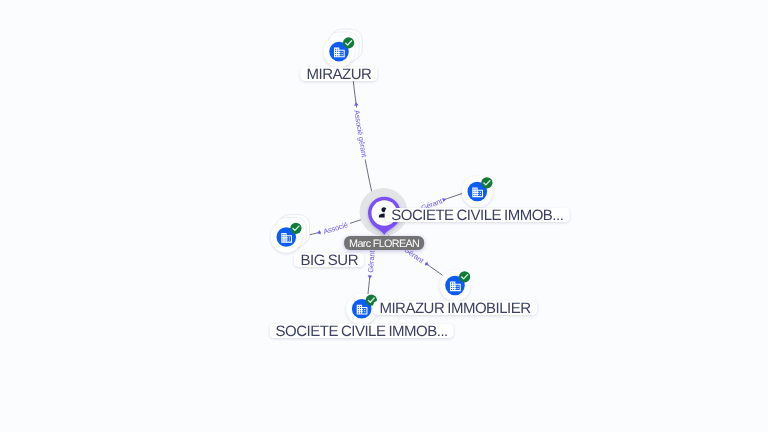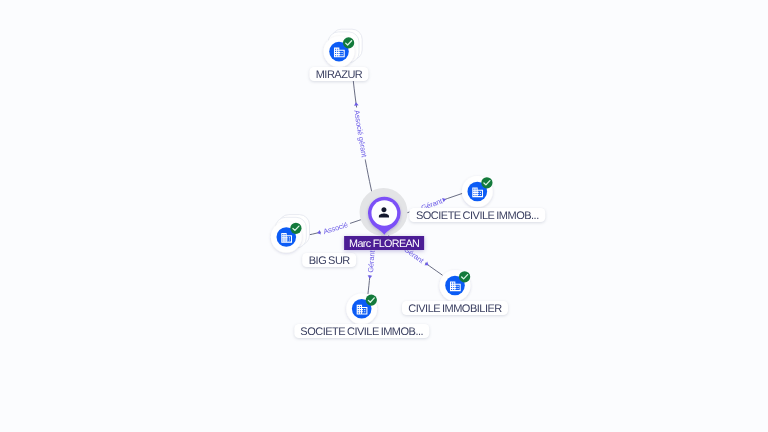--- a/index.html
+++ b/index.html
@@ -5,24 +5,24 @@
   html,body{margin:0;padding:0;}
   body{width:768px;height:432px;overflow:hidden;background:#fbfcfe;
        font-family:"Liberation Sans",sans-serif;-webkit-font-smoothing:antialiased;text-rendering:geometricPrecision;}
   #stage{position:absolute;left:0;top:0;width:768px;height:432px;}
   svg#scene{position:absolute;left:0;top:0;width:768px;height:432px;}
   svg#scene text{-webkit-font-smoothing:antialiased;}
   #stage{transform:translateZ(0);}
   #chips{position:absolute;left:0;top:0;width:768px;height:432px;}
 
   .chip{position:absolute;background:#fff;border-radius:4.6px;
-        color:#3c4162;font-size:11px;letter-spacing:-0.5px;word-spacing:-0.7px;line-height:14.05px;
+        color:#3c4162;font-size:15px;letter-spacing:-0.5px;word-spacing:-0.7px;line-height:14.05px;
         white-space:nowrap;padding:1.1px 6.3px 0 6.3px;box-sizing:border-box;height:14.05px;transform:translateX(-50%);
         filter:drop-shadow(0 1px 1.6px rgba(40,50,90,.16));}
-  .pchip{position:absolute;background:#4c1d95;border-radius:0;color:#fff;
+  .pchip{position:absolute;background:#737373;border-radius:6px;color:#fff;
          font-size:10.8px;letter-spacing:-0.66px;line-height:14.1px;
          white-space:nowrap;padding:1.4px 4.6px 0 5.1px;box-sizing:border-box;height:14.1px;
          transform:translateX(-50%);
          filter:drop-shadow(0 1.5px 2px rgba(70,50,160,.32));}
 </style>
 </head>
 <body>
 
 <div id="stage">
   <svg id="scene" viewBox="0 0 768 432">
@@ -174,16 +174,16 @@
         <g transform="translate(426.95,264.23) rotate(35.48)">
           <path d="M 1.9 0 L -1.35 2.3 L -1.35 -2.3 Z" fill="#6c5ce7"></path>
         </g>
       </g>
   </svg>
   <div id="chips">
     <div class="chip" style="left: 339px; top: 67.3px;">MIRAZUR</div>
     <div class="chip" style="left: 286.3px; top: 252.7px; margin-left: 43px;">BIG SUR</div>
     <div class="chip" style="left: 477.3px; top: 207.5px;">SOCIETE CIVILE IMMOB...</div>
     <div class="chip" style="left: 361.7px; top: 324.1px;">SOCIETE CIVILE IMMOB...</div>
-    <div class="chip" style="left: 455px; top: 300.6px;">CIVILE IMMOBILIER</div>
+    <div class="chip" style="left: 455px; top: 300.6px;">MIRAZUR IMMOBILIER</div>
     <div class="pchip" style="left: 383.9px; top: 236.1px;">Marc FLOREAN</div>
   </div>
 </div>
 
 </body></html>

